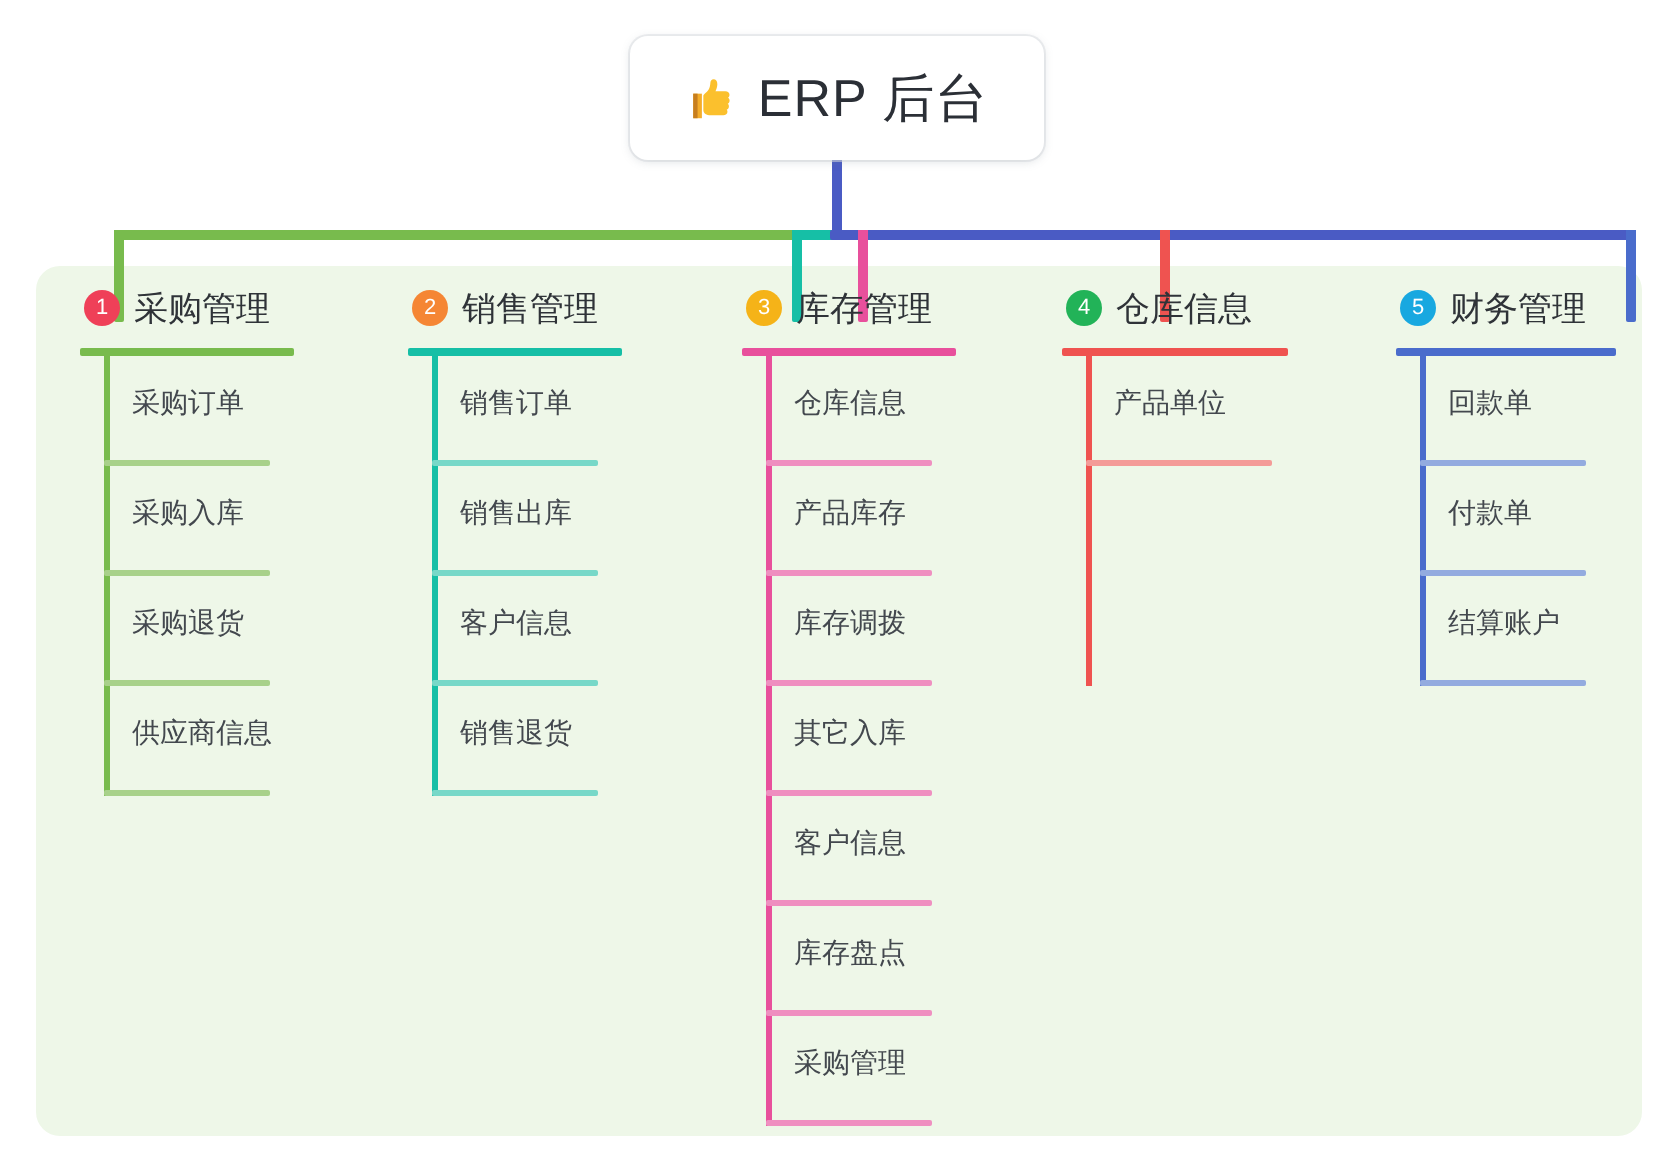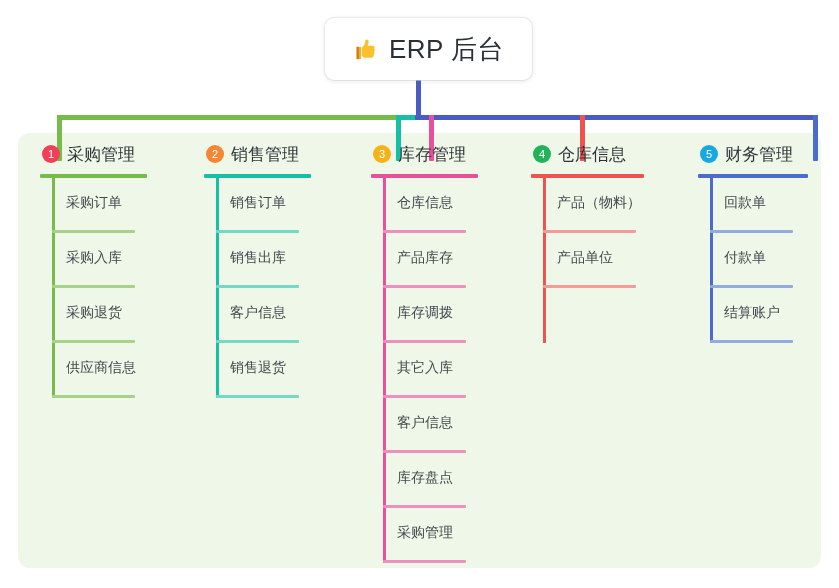--- a/index.html
+++ b/index.html
@@ -7,21 +7,21 @@
     width:839px;height:588px;
     background:#ffffff;
     font-family:"Liberation Sans","DejaVu Sans",sans-serif;
     overflow:hidden;
     position:relative;
   }
   #root{position:absolute;left:0;top:0;width:839px;height:588px;}
 
   
   .title-card{
-    position:absolute;left:325px;top:18px;width:207px;height:62px;
+    position:absolute;left:315px;top:18px;width:207px;height:62px;
     background:#ffffff;border-radius:9px;
     box-shadow:0 1px 5px rgba(120,130,140,.22), 0 0 0 1px rgba(225,228,232,.55);
     display:flex;align-items:center;justify-content:center;gap:10px;
     z-index:6;
   }
   .title-text{font-size:26px;color:#2b2f36;letter-spacing:.5px;line-height:1;}
   .thumb-emoji{width:26px;height:26px;display:block;}
 
   
   .trunk{position:absolute;left:416px;top:78px;width:5px;height:40px;background:#4a5bc4;z-index:3;}
@@ -180,24 +180,20 @@
     </div>
     <div class="col" style="left: 531px;">
       <div class="col-head">
         <span class="badge" style="background: rgb(34, 179, 88);">4</span>
         <span class="col-title">仓库信息</span>
       </div>
       <div class="head-rule" style="width: 113px; background: rgb(239, 83, 80);"></div>
       <div class="leaves">
         <div class="spine" style="background: rgb(239, 83, 80); height: 165px;"></div>
         <div class="leaf">
-          <span class="leaf-label">产品（物料）</span>
-          <div class="leaf-rule" style="width: 93px; background: rgb(244, 155, 152);"></div>
-        </div>
-        <div class="leaf">
           <span class="leaf-label">产品单位</span>
           <div class="leaf-rule" style="width: 93px; background: rgb(244, 155, 152);"></div>
         </div>
       </div>
     </div>
     <div class="col" style="left: 698px;">
       <div class="col-head">
         <span class="badge" style="background: rgb(24, 168, 224);">5</span>
         <span class="col-title">财务管理</span>
       </div>

